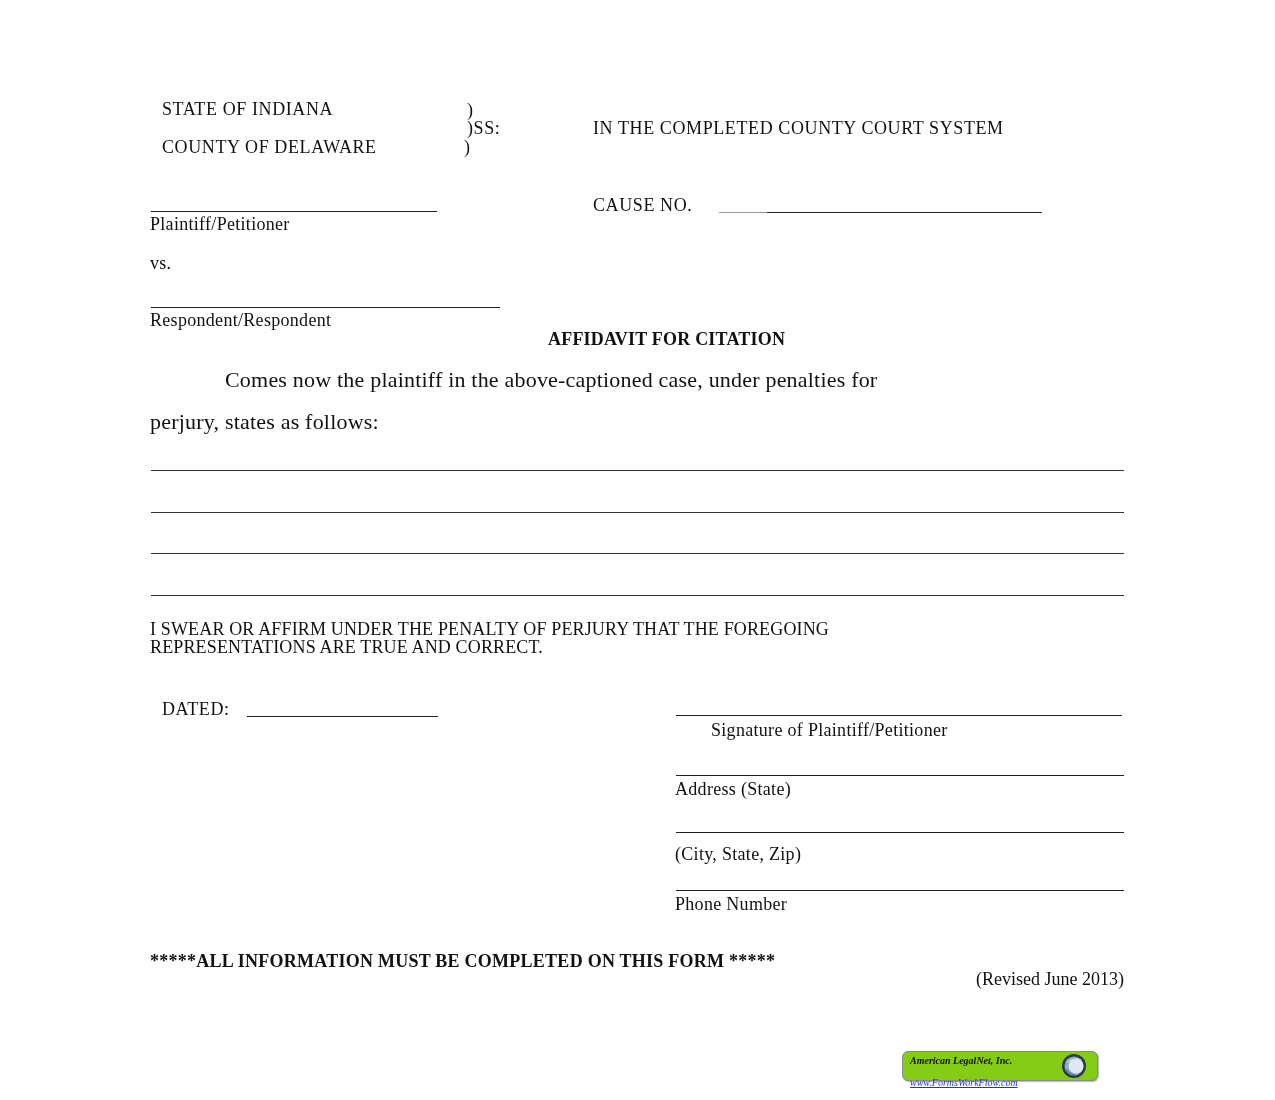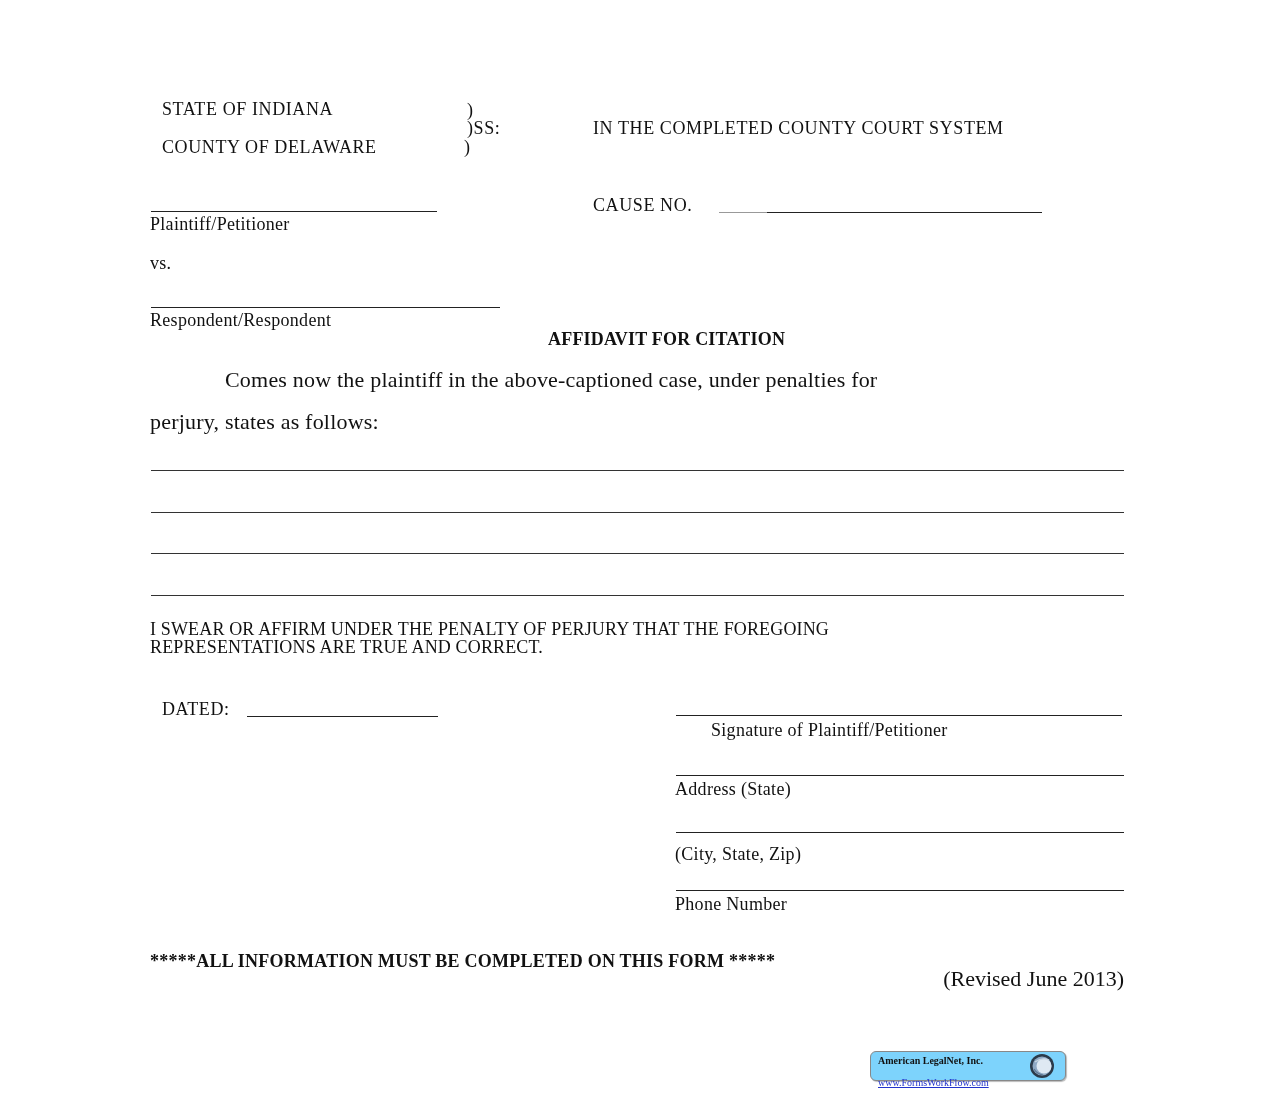--- a/index.html
+++ b/index.html
@@ -27,28 +27,29 @@
     }
     .statement-line {
       position: absolute;
       left: 151px;
       width: 973px;
       height: 0;
       border-top: 1.4px solid #333;
     }
     .logo-box {
       position: absolute;
-      left: 870px;
+      left: 902px;
       top: 1051px;
       width: 194px;
       height: 28px;
       border: 1px solid #888;
       border-radius: 6px;
-      background: #7dd3fc;
+      background: #84cc16;
       box-shadow: 1px 1px 1px #bbb;
+      font-style: italic;
     }
     .logo-name {
       position: absolute;
       left: 7px;
       top: 3px;
       font-family: "Liberation Serif", serif;
       font-weight: bold;
       font-size: 10px;
       line-height: 11px;
       color: #111;
@@ -127,21 +128,21 @@
 
   <div class="uline" style="left:676px; top:832px; width:448px;"></div>
   <span class="abs t18" style="left:675px; top:844px;">(City, State, Zip)</span>
 
   <div class="uline" style="left:676px; top:890px; width:448px;"></div>
   <span class="abs t18" style="left:675px; top:894px;">Phone Number</span>
 </div>
 
 <div>
   <span class="abs bold" style="left:150px; top:951px; font-size:18px; line-height:20px; letter-spacing:0.25px;">*****ALL INFORMATION MUST BE COMPLETED ON THIS FORM *****</span>
-  <span class="abs" style="right:151px; top:969px; font-size:22px; line-height:20px;">(Revised June 2013)</span>
+  <span class="abs" style="right:151px; top:969px; font-size:18px; line-height:20px;">(Revised June 2013)</span>
 </div>
 
 <div class="logo-box">
   <span class="logo-name">American LegalNet, Inc.</span>
   <span class="logo-url">www.FormsWorkFlow.com</span>
   <svg class="logo-globe" viewBox="0 0 26 26">
     <circle cx="13" cy="13" r="12" fill="#2b3a4a"></circle>
     <circle cx="13" cy="13" r="9.5" fill="#8fa9c4"></circle>
     <circle cx="15" cy="13" r="7.5" fill="#dfe9f3"></circle>
     <path d="M6 9 Q13 4 20 7" stroke="#c9d6e2" stroke-width="1.3" fill="none"></path>

